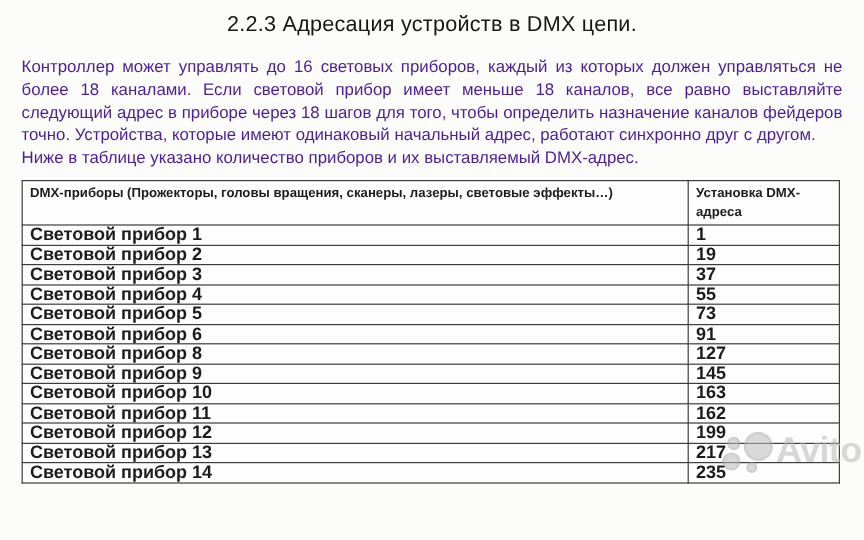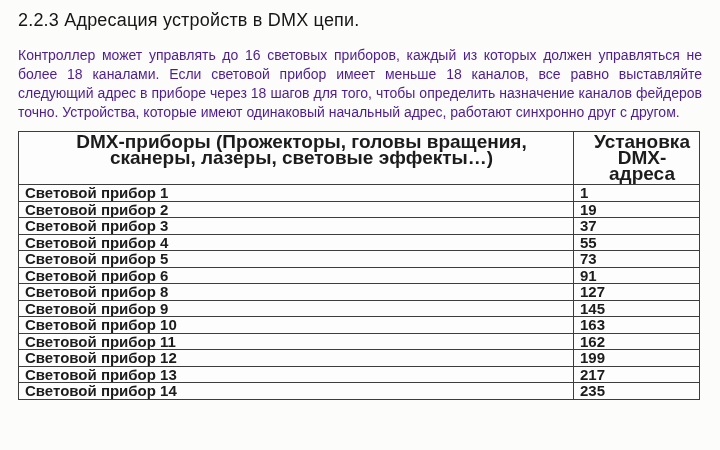--- a/index.html
+++ b/index.html
@@ -18,20 +18,21 @@
   .page {
     padding: 8px 18px 0 18px;
     position: relative;
   }
   .heading {
     font-size: 18px;
     font-weight: 400;
     letter-spacing: 0.2px;
     margin: 2px 0 15px 0;
     color: #161616;
+    text-align: center;
   }
   .body-text {
     font-size: 14px;
     line-height: 19px;
     margin: 0;
     width: 684px;
     color: #4c1d95;
   }
   .justified {
     text-align: justify;
@@ -44,25 +45,24 @@
     background: #fdfdfd;
   }
   .dmx-table th, .dmx-table td {
     border: 1px solid #3d3d3d;
     text-align: left;
     vertical-align: top;
     box-sizing: border-box;
     overflow: hidden;
   }
   .dmx-table th {
-    font-size: 19px;
+    font-size: 11px;
     font-weight: 700;
     line-height: 16px;
-    padding: 2px 5px 2px 16px;
-    text-align: center;
+    padding: 2px 5px 2px 6px;
   }
   .dmx-table td {
     font-size: 15px;
     font-weight: 700;
     line-height: 13px;
     padding: 1px 5px 1.5px 6px;
     white-space: nowrap;
     margin-top: 32px;
   }
   .col-addr { width: 126px; }
@@ -101,20 +101,21 @@
 </style>
 </head>
 <body>
 
 <div class="page">
 
   <h1 class="heading">2.2.3 Адресация устройств в DMX цепи.</h1>
 
   <p class="body-text justified">Контроллер может управлять до 16 световых приборов, каждый из которых должен управляться не более 18 каналами. Если световой прибор имеет меньше 18 каналов, все равно выставляйте следующий адрес в приборе через 18 шагов для того, чтобы определить назначение каналов фейдеров точно. Устройства, которые имеют одинаковый начальный адрес, работают синхронно друг с другом.</p>
 
+  <p class="body-text">Ниже в таблице указано количество приборов и их выставляемый DMX-адрес.</p>
 
   <table class="dmx-table">
     <thead>
       <tr>
         <th class="col-device">DMX-приборы (Прожекторы, головы вращения, сканеры, лазеры, световые эффекты…)</th>
         <th class="col-addr">Установка DMX-адреса</th>
       </tr>
     </thead>
     <tbody>
 
@@ -181,14 +182,23 @@
 
         <tr>
           <td class="col-device">Световой прибор 14</td>
           <td class="col-addr">235</td>
         </tr>
 
 
       </tbody>
   </table>
 
+  <div class="watermark">
+    <span class="wm-logo">
+      <i class="wm-dot-small"></i>
+        <i class="wm-dot-large"></i>
+        <i class="wm-dot-medium"></i>
+        <i class="wm-dot-tiny"></i>
+    </span>
+    <span class="wm-text">Avito</span>
+  </div>
 
 </div>
 
 </body></html>

